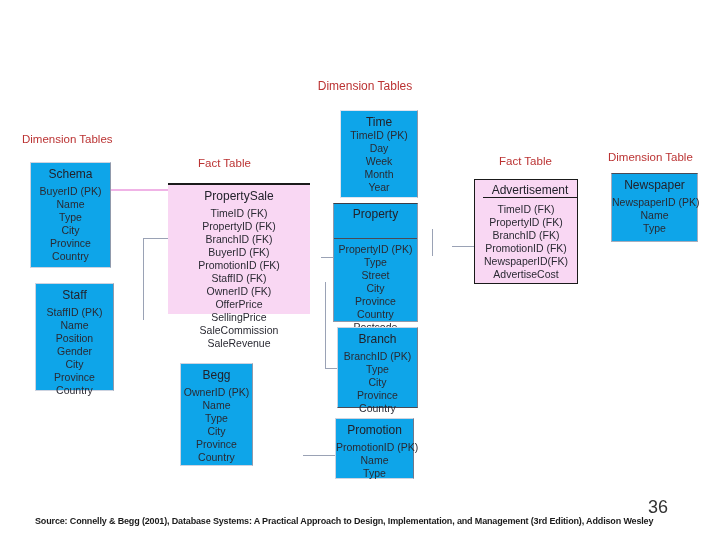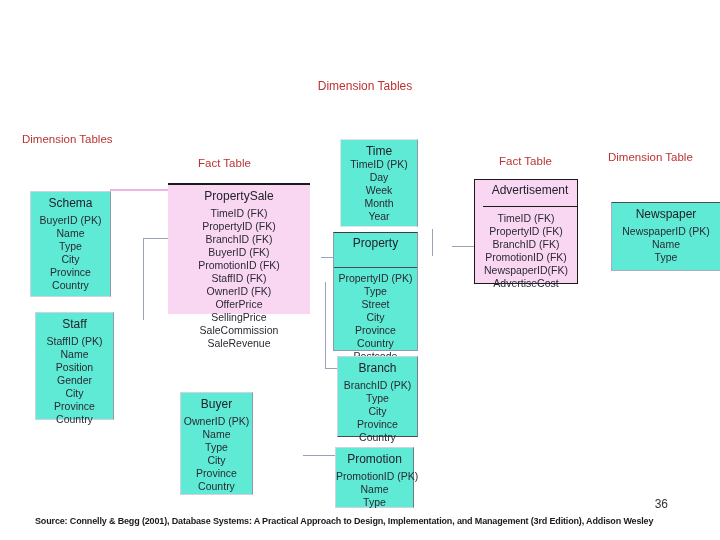--- a/index.html
+++ b/index.html
@@ -19,45 +19,45 @@
   .lbl-dim-left  { left:22px;  top:133px; }
   .lbl-fact-left { left:198px; top:157px; }
   .lbl-fact-right{ left:499px; top:155px; }
   .lbl-dim-right { left:608px; top:151px; }
 
   .table-box {
     position:absolute; text-align:center; padding-top:4px;
     font-size:10.5px; color:#2a2a33; line-height:13px;
   }
   .kind-dimension {
-    background:#5eead4; border:1px solid #cdd3e0; border-right-color:#9099ab;margin-top:29px;
+    background:#0ea5e9; border:1px solid #cdd3e0; border-right-color:#9099ab;
   }
   .kind-fact { background:#f9d7f3; }
   .tbl-title { font-size:12px; color:#22222b; line-height:14px; margin-bottom:4px; white-space:nowrap; }
   .tbl-field { white-space:nowrap; }
 
   .pos-buyer        { left:30px;  top:162px; width:81px;  height:106px; }
   .pos-staff        { left:35px;  top:283px; width:79px;  height:108px; }
   .pos-property_sale{ left:168px; top:183px; width:142px; height:131px; border-top:2px solid #1a1a1a; }
   .pos-owner        { left:180px; top:363px; width:73px;  height:103px; }
   .pos-time         { left:340px; top:110px; width:78px;  height:88px;  border-color:#dfe3ee; border-right-color:#8f96a6; }
   .pos-time .tbl-title { margin-bottom:0; }
   .pos-property     { left:333px; top:203px; width:85px;  height:119px; border:1px solid #9099ab; border-top-color:#3c3c46; padding-top:3px; }
   .pos-property .tbl-title { border-bottom:1px solid #4a4a55; padding-bottom:17px; margin-bottom:4px; }
   .pos-branch       { left:337px; top:327px; width:81px;  height:81px;  border-bottom-color:#4a4a55; border-right-color:#777e8e; }
   .pos-promotion    { left:335px; top:418px; width:79px;  height:61px;  border-right-color:#70778a; }
   .pos-advertisement{ left:474px; top:179px; width:104px; height:105px; border:1px solid #1a1a1a; padding-top:3px; }
-  .pos-advertisement .tbl-title { border-bottom:1px solid #1a1a1a; padding-bottom:9px; margin-bottom:5px;margin-left:8px; }
-  .pos-newspaper    { left:611px; top:173px; width:110px;  height:69px;  border:1px solid #a7adbd; border-top-color:#4a4a55; }
+  .pos-advertisement .tbl-title { border-bottom:1px solid #1a1a1a; padding-bottom:0; margin-bottom:5px;margin-left:8px; }
+  .pos-newspaper    { left:611px; top:173px; width:87px;  height:69px;  border:1px solid #a7adbd; border-top-color:#4a4a55; }
 
   .conn { position:absolute; background:#9aa2b5; }
   .conn-pink { background:#f0b3e6; }
 
   .page-num {
-    position:absolute; right:52px; top:497px; font-size:12px; color:#333333;
+    position:absolute; right:52px; top:497px; font-size:18px; color:#333333;
   }
   .source-line {
     position:absolute; left:35px; top:516px; font-size:9px; font-weight:bold;
     color:#1a1a1a; letter-spacing:-0.15px; white-space:nowrap;
   }
 </style>
 </head>
 <body>
 
 <div id="slide">
@@ -113,21 +113,21 @@
           <div class="tbl-field">PromotionID (FK)</div>
           <div class="tbl-field">StaffID (FK)</div>
           <div class="tbl-field">OwnerID (FK)</div>
           <div class="tbl-field">OfferPrice</div>
           <div class="tbl-field">SellingPrice</div>
           <div class="tbl-field">SaleCommission</div>
           <div class="tbl-field">SaleRevenue</div>
         </div>
       </div>
       <div class="table-box kind-dimension pos-owner">
-        <div class="tbl-title">Buyer</div>
+        <div class="tbl-title">Begg</div>
         <div class="tbl-fields">
           <div class="tbl-field">OwnerID (PK)</div>
           <div class="tbl-field">Name</div>
           <div class="tbl-field">Type</div>
           <div class="tbl-field">City</div>
           <div class="tbl-field">Province</div>
           <div class="tbl-field">Country</div>
         </div>
       </div>
       <div class="table-box kind-dimension pos-time">

